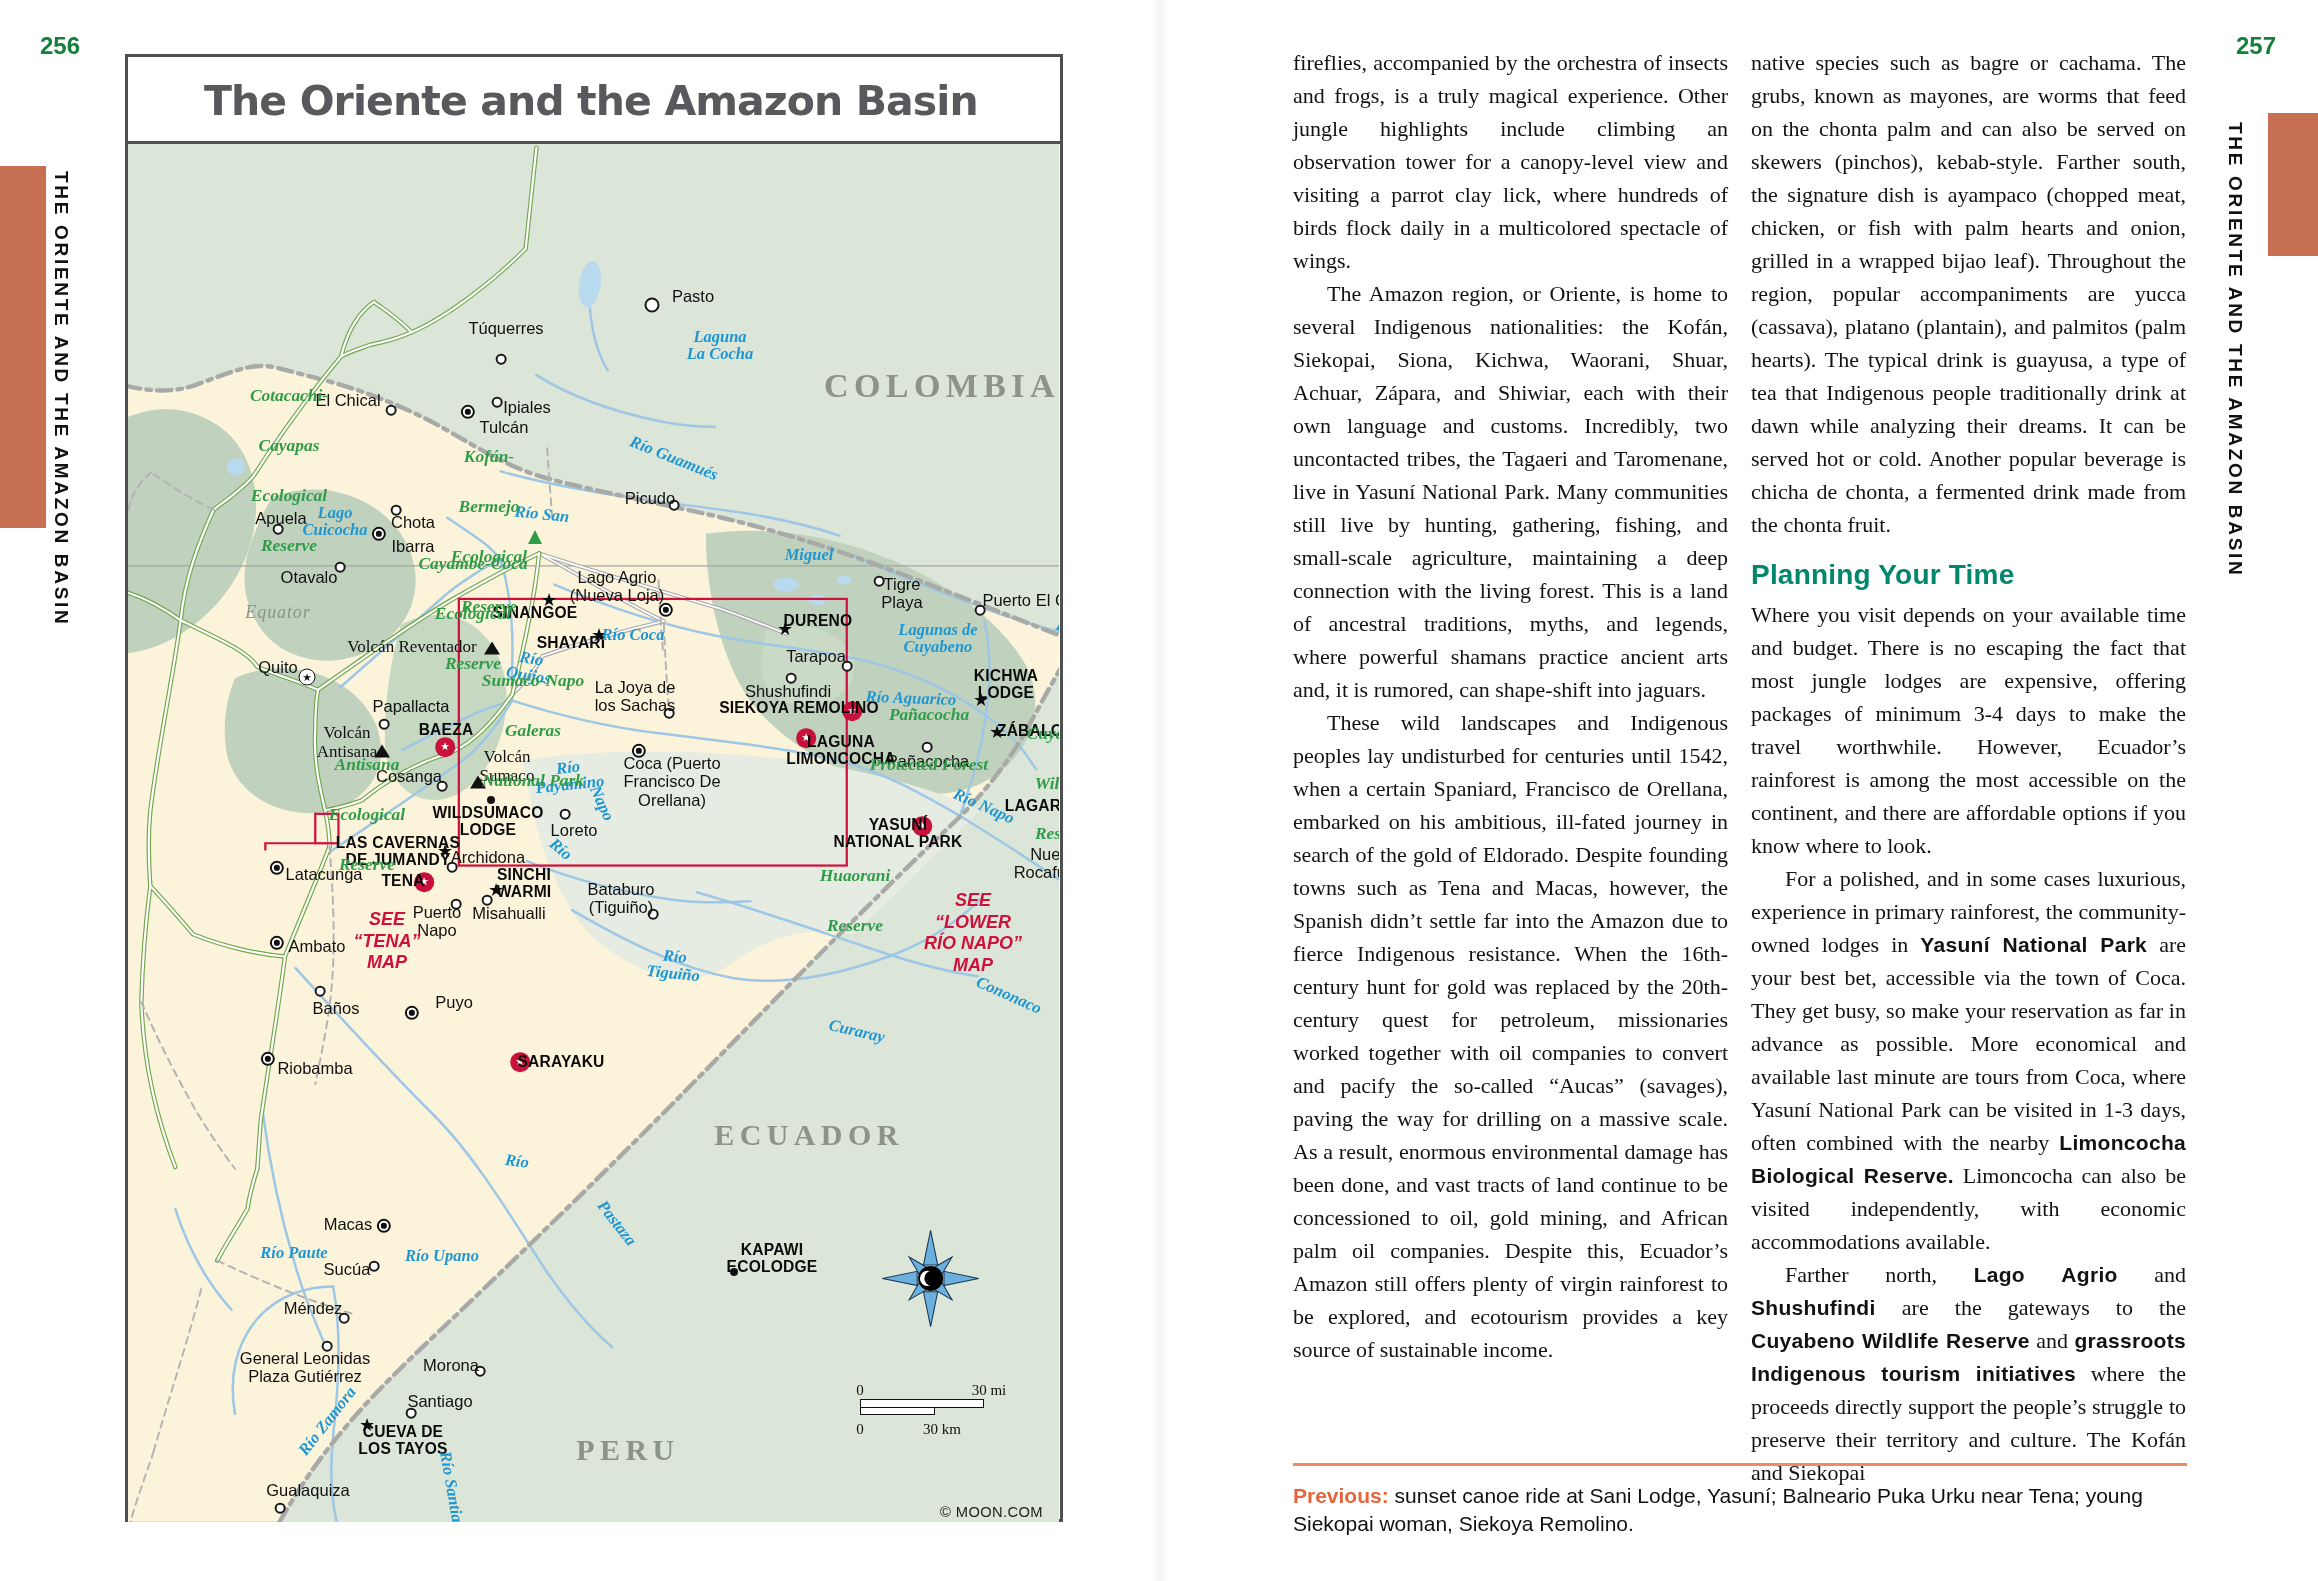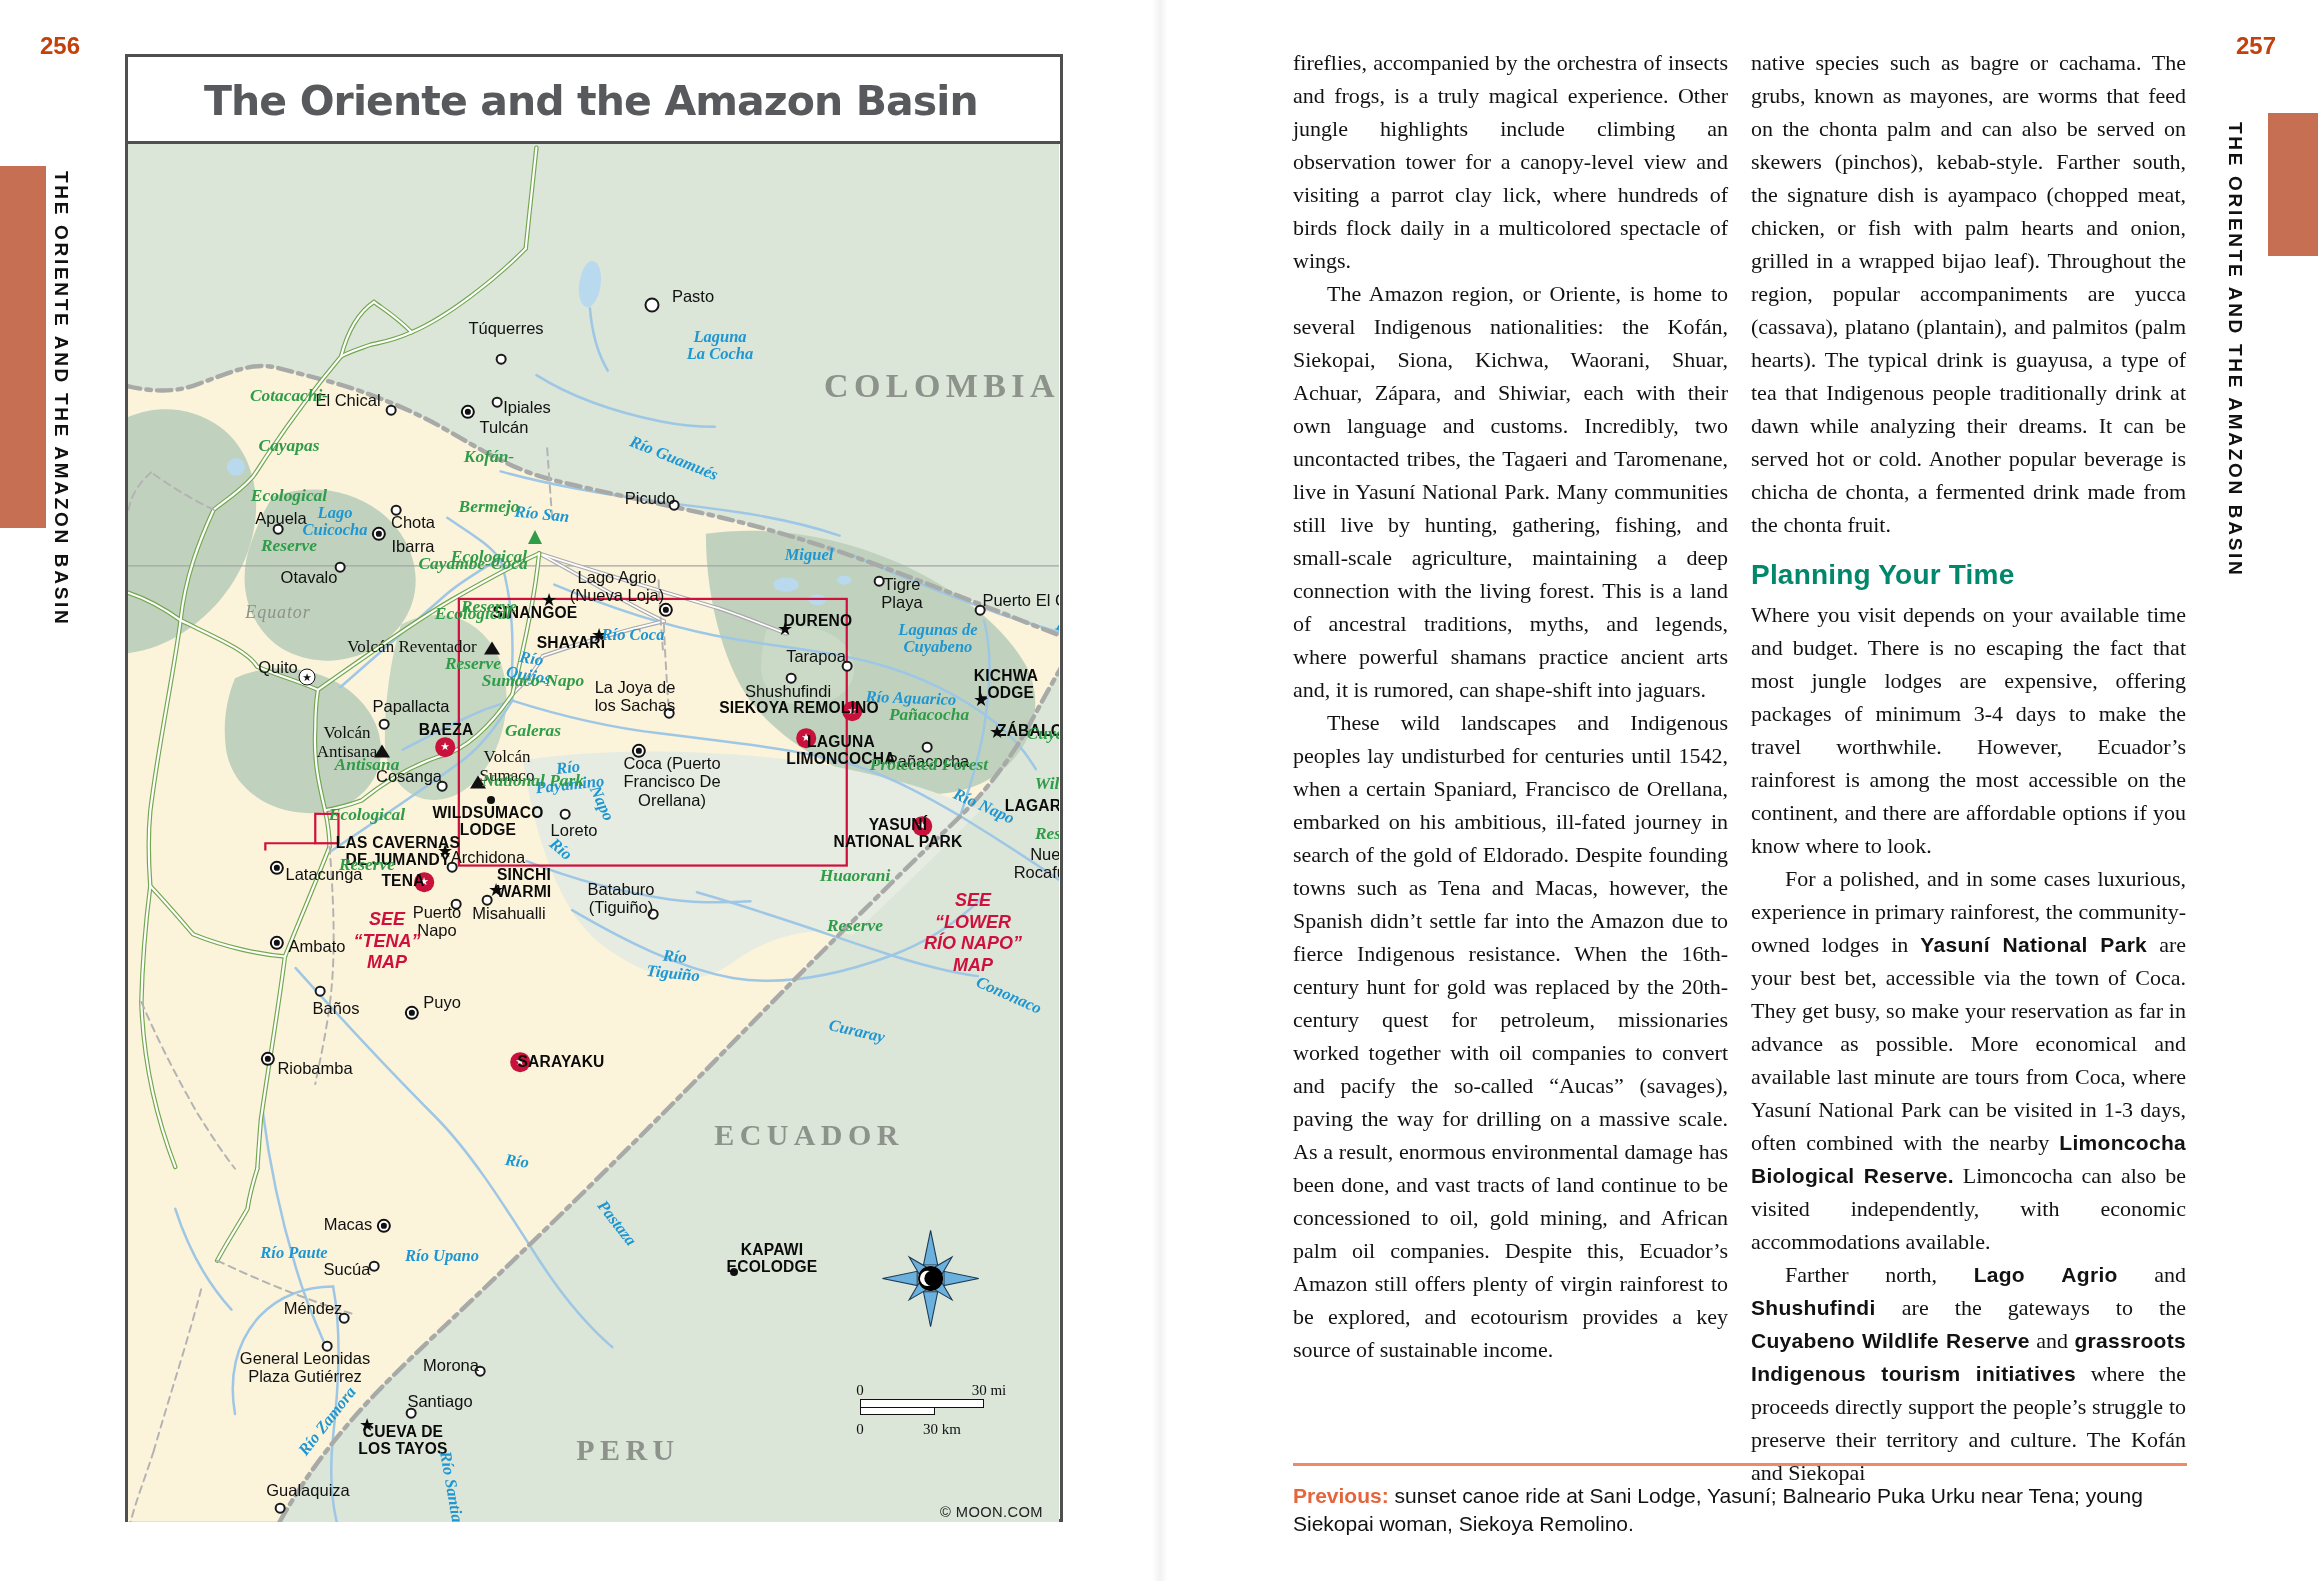--- a/index.html
+++ b/index.html
@@ -1,19 +1,19 @@
 <!DOCTYPE html>
 <html style="font-size:14.3px"><head>
 <meta charset="utf-8">
 <style>
   html,body{margin:0;padding:0;background:#ffffff;}
   #page{position:relative;width:2319px;height:1581px;background:#fff;overflow:hidden;
         font-family:"Liberation Sans",sans-serif;}
   
-  .pagenum{position:absolute;font:bold 24px "Liberation Sans",sans-serif;color:#c2410c;}
+  .pagenum{position:absolute;font:bold 24px "Liberation Sans",sans-serif;color:#15803d;}
   .tabbar{position:absolute;background:#c76f52;}
   .vtitle{position:absolute;writing-mode:vertical-rl;font:bold 19px "Liberation Sans",sans-serif;
           letter-spacing:2.7px;color:#111;white-space:nowrap;}
   .gutter{position:absolute;left:1152px;top:0;width:16px;height:1581px;
           background:linear-gradient(90deg,rgba(0,0,0,0) 0%,rgba(0,0,0,.05) 50%,rgba(0,0,0,0) 100%);}
   
   #map{position:absolute;left:125px;top:54px;width:938px;height:1468px;
        border:3.6px solid #4f4f4f;box-sizing:border-box;background:#fff;}
   #map-titleband{position:absolute;left:0;top:0;width:100%;height:87px;background:#fff;
        border-bottom:3.6px solid #4f4f4f;box-sizing:border-box;}
@@ -323,21 +323,21 @@
           </div>
           <div class="lbl town" style="left: 196px; top: 730px; transform: translate(-50%, -50%);">
             <div>Latacunga</div>
           </div>
           <div class="lbl town" style="left: 189px; top: 802px; transform: translate(-50%, -50%);">
             <div>Ambato</div>
           </div>
           <div class="lbl town" style="left: 208px; top: 864px; transform: translate(-50%, -50%);">
             <div>Baños</div>
           </div>
-          <div class="lbl town" style="left: 314px; top: 858px; transform: translate(-50%, -50%); text-align: center;">
+          <div class="lbl town" style="left: 326px; top: 858px; transform: translate(-50%, -50%); text-align: center;">
             <div>Puyo</div>
           </div>
           <div class="lbl town" style="left: 187px; top: 924px; transform: translate(-50%, -50%);">
             <div>Riobamba</div>
           </div>
           <div class="lbl town" style="left: 220px; top: 1080px; transform: translate(-50%, -50%);">
             <div>Macas</div>
           </div>
           <div class="lbl town" style="left: 219px; top: 1125px; transform: translate(-50%, -50%);">
             <div>Sucúa</div>

